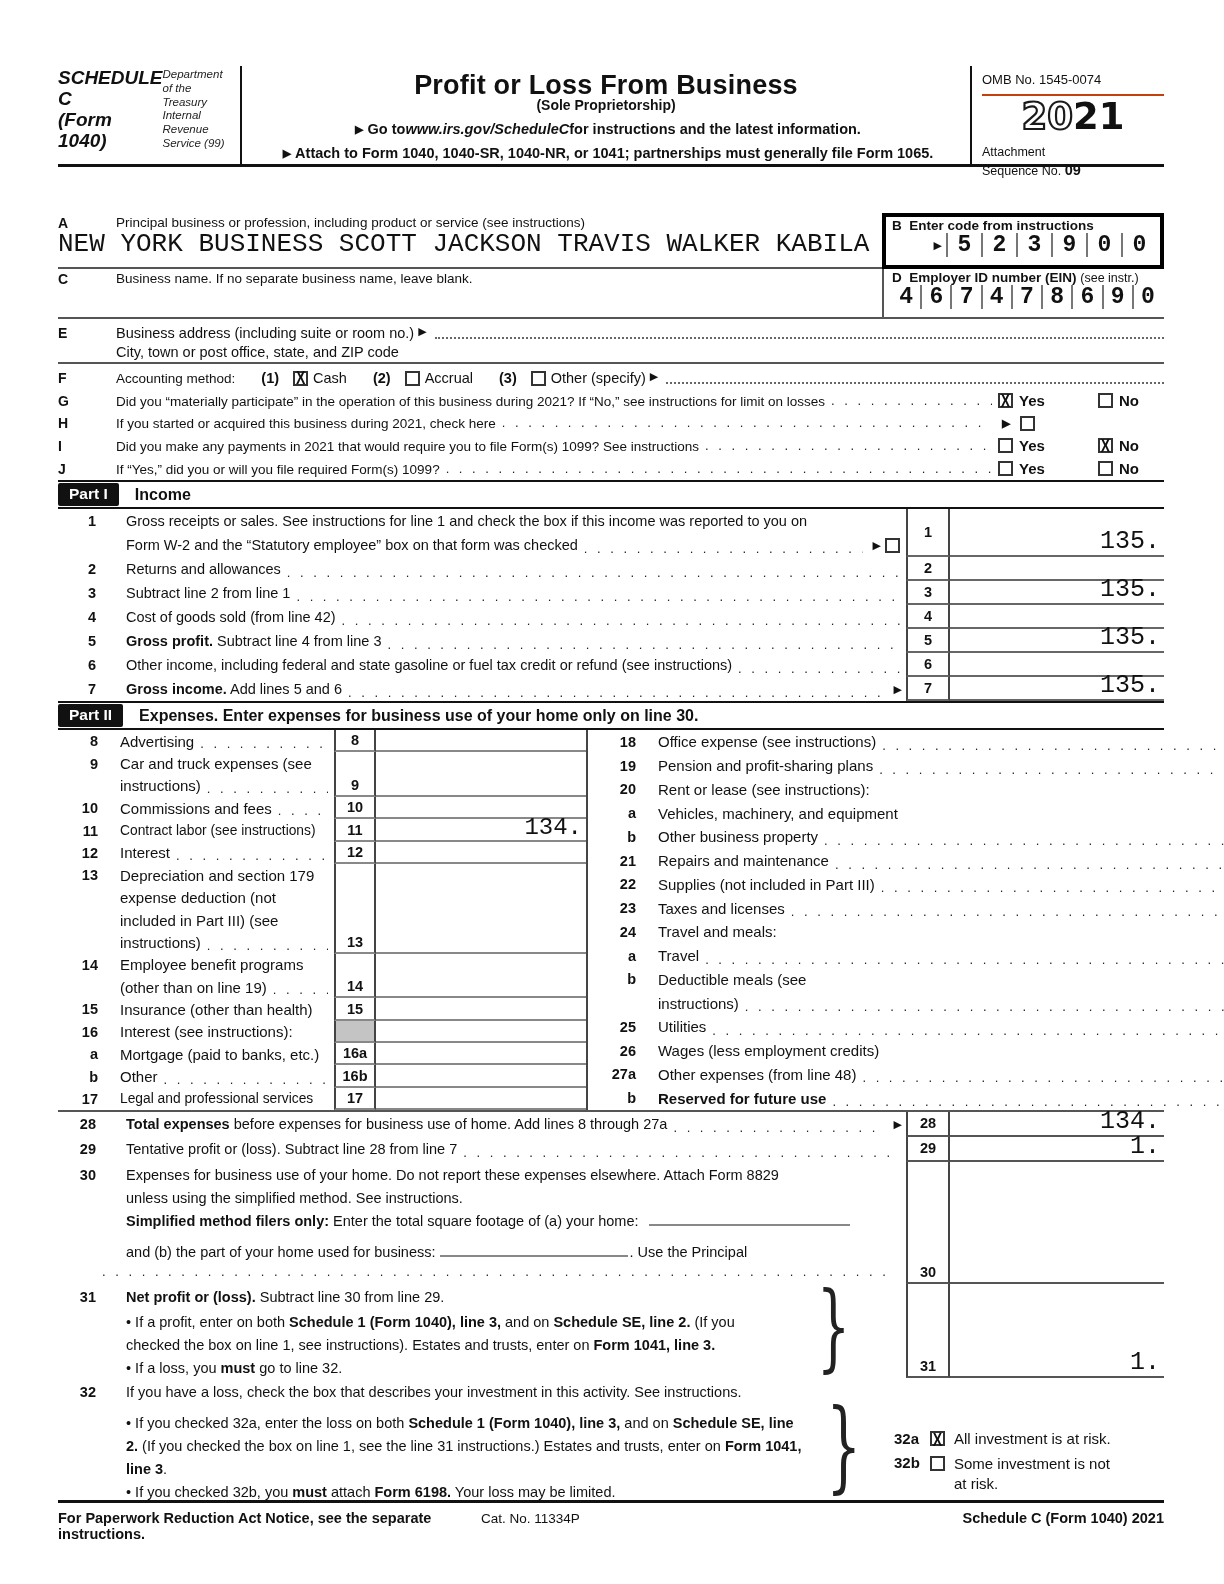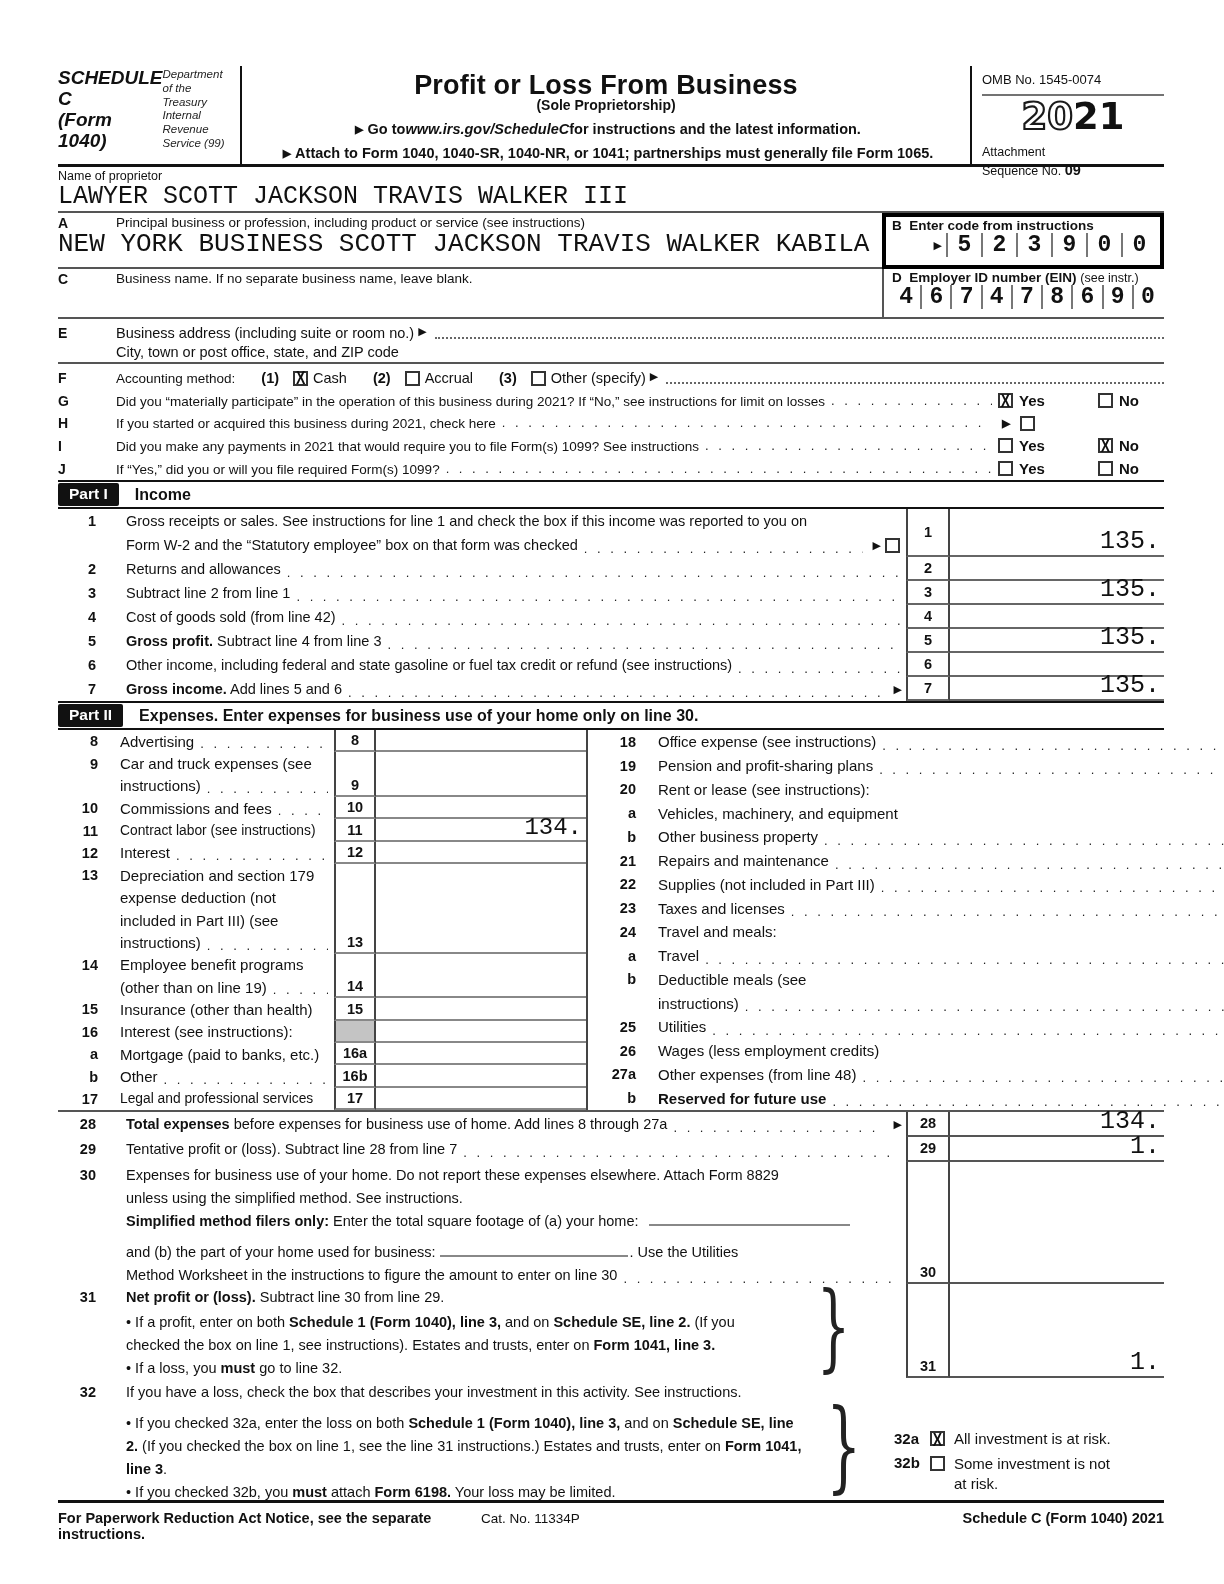--- a/index.html
+++ b/index.html
@@ -18,21 +18,21 @@
   .hdr{display:flex;border-bottom:3px solid #111;height:98px;}
   .hdr-left{width:176px;display:flex;justify-content:flex-end;padding:2px 6px 2px 0;font-style:italic;}
   .sched{font-weight:bold;font-size:19px;line-height:1.1;}
   .dept{font-size:11.5px;line-height:1.2;color:#222;}
   .hdr-c{flex:1;border-left:2px solid #111;border-right:2px solid #111;text-align:center;padding:0 8px 3px;display:flex;flex-direction:column;justify-content:space-between;}
   .title{font-size:27px;font-weight:bold;letter-spacing:.2px;margin-top:4px;}
   .subtitle{font-size:14px;font-weight:bold;margin-top:-4px;}
   .hnote{font-size:14.5px;font-weight:bold;display:flex;justify-content:center;align-items:baseline;}
   .hnote .it{font-style:italic;}
   .hdr-r{width:182px;padding-left:10px;display:flex;flex-direction:column;}
-  .omb{font-size:13px;padding:6px 0 7px;border-bottom:2px solid #737373;}
+  .omb{font-size:13px;padding:6px 0 7px;border-bottom:2px solid #c2410c;}
   .year{font-size:37px;font-weight:bold;text-align:center;line-height:1;margin:2px 0 0;font-family:"DejaVu Sans",sans-serif;}
   .y-out{color:#fff;-webkit-text-stroke:2.2px #1a1a1a;}
   .attseq{font-size:12.5px;line-height:1.25;margin-top:10px;}
   .seqnum{font-weight:bold;font-size:14.5px;}
   
   .idrow{display:flex;}
   .idl{flex:1;min-width:0;border-bottom:2px solid #555;padding:2px 0 0 0;}
   .idr{width:282px;border-left:2px solid #555;border-bottom:2px solid #555;box-sizing:border-box;}
   .slab{font-size:12.5px;}
   .letgut{width:10px;font-weight:bold;font-size:14px;flex:none;}
@@ -139,24 +139,20 @@
       <div class="omb">OMB No. 1545-0074</div>
       <div class="year"><span class="y-out">20</span><span>21</span></div>
       <div class="attseq">
           <div>Attachment</div>
           <div><span>Sequence No. </span><span class="seqnum">09</span></div>
         </div>
     </div>
   </div>
 
   <div class="idrow" style="height:46px">
-    <div class="idl">
-      <div class="slab">Name of proprietor</div>
-      <div class="fillval mono">LAWYER SCOTT JACKSON TRAVIS WALKER III</div>
-    </div>
   </div>
 
   <div class="idrow" style="height:56px">
     <div class="idl flex" style="flex-direction:column">
       <div class="flex">
           <span class="letgut">A</span>
           <span class="alab">Principal business or profession, including product or service (see instructions)</span>
         </div>
       <div class="fillval mono" style="font-size:26px">NEW YORK BUSINESS SCOTT JACKSON TRAVIS WALKER KABILA KABE</div>
     </div>
@@ -720,25 +716,24 @@
         </div>
       <div class="bline">
           <span class="lnum"></span>
           <span class="ltext"><span style="font-weight: bold;">Simplified method filers only:</span><span> Enter the total square footage of (a) your home:</span></span>
           <span class="uline" style="flex:1;margin:0 56px 0 10px"></span>
         </div>
       <div class="bline" style="margin-top:8px">
           <span class="lnum"></span>
           <span class="ltext">and (b) the part of your home used for business:</span>
           <span class="uline" style="width:188px;margin-left:4px"></span>
-          <span class="ltext" style="margin-left:2px">. Use the Utilities</span>
+          <span class="ltext" style="margin-left:2px">. Use the Principal</span>
         </div>
       <div class="bline">
           <span class="lnum"></span>
-          <span class="ltext">Method Worksheet in the instructions to figure the amount to enter on line 30</span>
           <span class="leader"></span>
         </div>
     </div>
     <div class="bbx">30</div>
     <div class="bam"></div>
   </div>
 
   <div class="blk" style="height:94px">
     <div class="bdesc" style="justify-content:flex-start;padding-top:2px">
       <div class="bline">

